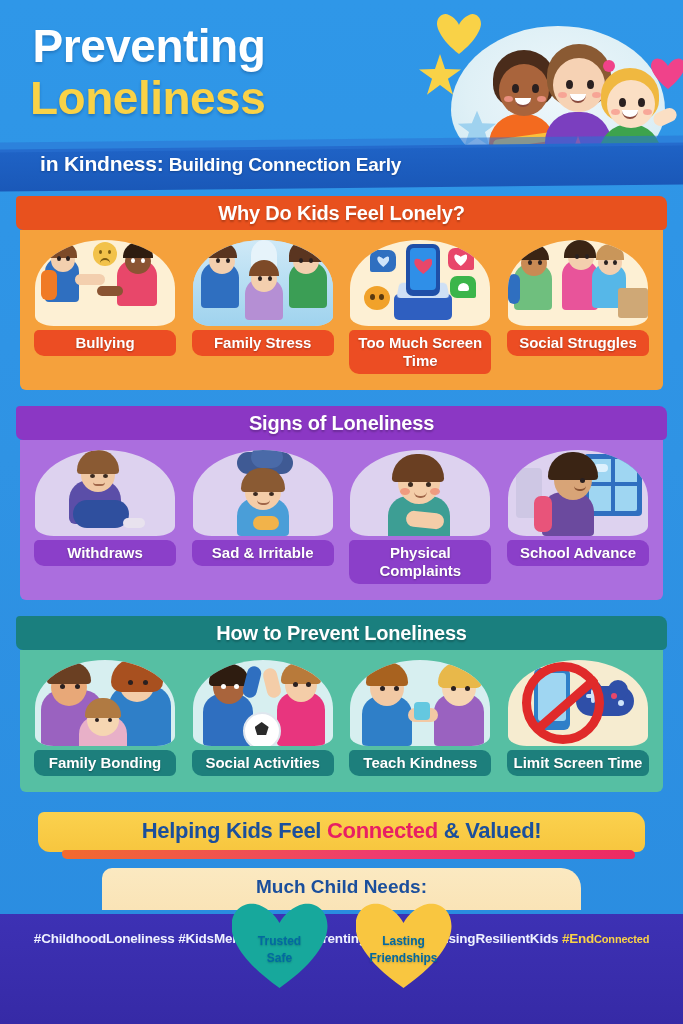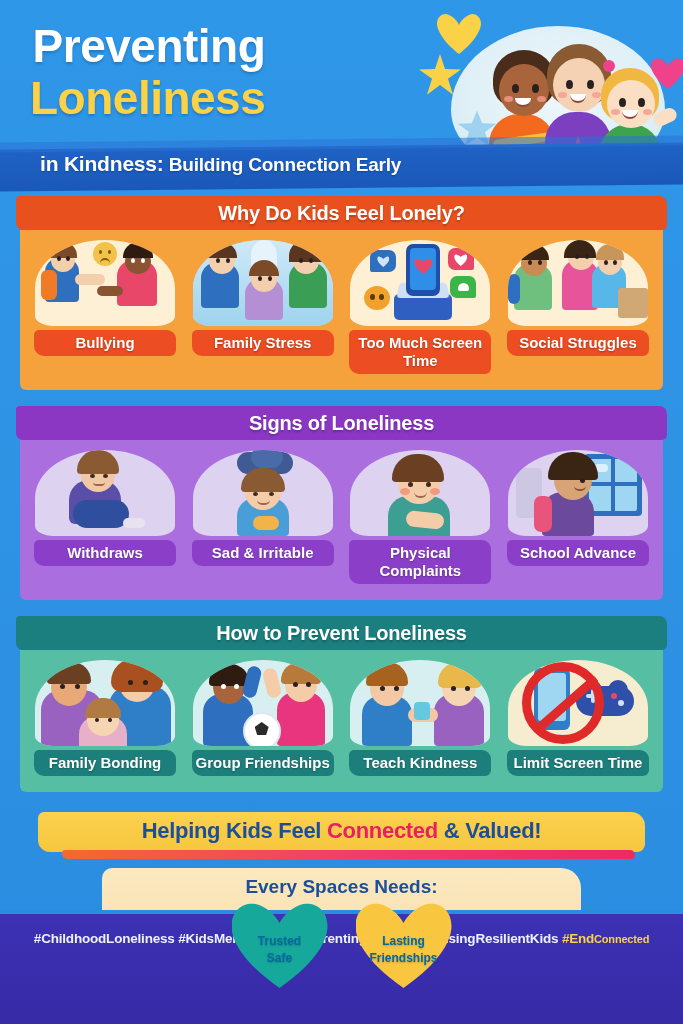--- a/index.html
+++ b/index.html
@@ -486,21 +486,21 @@
         <div style="position:absolute;left:100px;top:22px;width:5px;height:5px;background:#2a2020;border-radius:50%;"></div>
         <div style="position:absolute;left:113px;top:22px;width:5px;height:5px;background:#2a2020;border-radius:50%;"></div>
         <div style="position:absolute;left:72px;top:8px;width:14px;height:30px;background:#f4cda8;border-radius:7px;transform:rotate(-14deg);"></div>
         <div style="position:absolute;left:50px;top:52px;width:38px;height:38px;background:#fff;border-radius:50%;border:2px solid #dfe6ee;"></div>
         <div style="position:absolute;left:62px;top:62px;width:14px;height:13px;background:#2a2a2a;
           -webkit-clip-path:polygon(50% 0%,100% 38%,82% 100%,18% 100%,0% 38%);
           clip-path:polygon(50% 0%,100% 38%,82% 100%,18% 100%,0% 38%);"></div>
       </div>
       <div class="label-wrap">
         <div class="brush"></div>
-        <span class="label">Group Friendships</span>
+        <span class="label">Social Activities</span>
       </div>
     </div>
 
     <div class="card">
       <div class="thumb">
         <div style="position:absolute;left:12px;top:36px;width:50px;height:50px;background:#2f7fc8;border-radius:18px 18px 4px 4px;"></div>
         <div style="position:absolute;left:20px;top:10px;width:34px;height:36px;background:#f2c9a4;border-radius:50%;"></div>
         <div style="position:absolute;left:16px;top:2px;width:42px;height:24px;background:#a8621f;border-radius:21px 21px 4px 4px;"></div>
         <div style="position:absolute;left:30px;top:26px;width:5px;height:5px;background:#2a2020;border-radius:50%;"></div>
         <div style="position:absolute;left:44px;top:26px;width:5px;height:5px;background:#2a2020;border-radius:50%;"></div>
@@ -543,21 +543,21 @@
 
 <div class="slogan-wrap">
   <div class="slogan-brush"></div>
   <div class="slogan">
     <span>Helping Kids Feel </span><span class="pink">Connected</span><span> &amp; Valued!</span>
   </div>
 </div>
 
 <div class="needs-wrap">
   <div class="needs-brush"></div>
-  <div class="needs-title">Every Spaces Needs:</div>
+  <div class="needs-title">Much Child Needs:</div>
   <div class="hearts">
 
     <div class="heart">
       <div class="shape" style="background:#17a89c;"></div>
       <div class="txt">
         <span>Trusted</span><br>
         <span>Safe</span>
       </div>
     </div>
 

